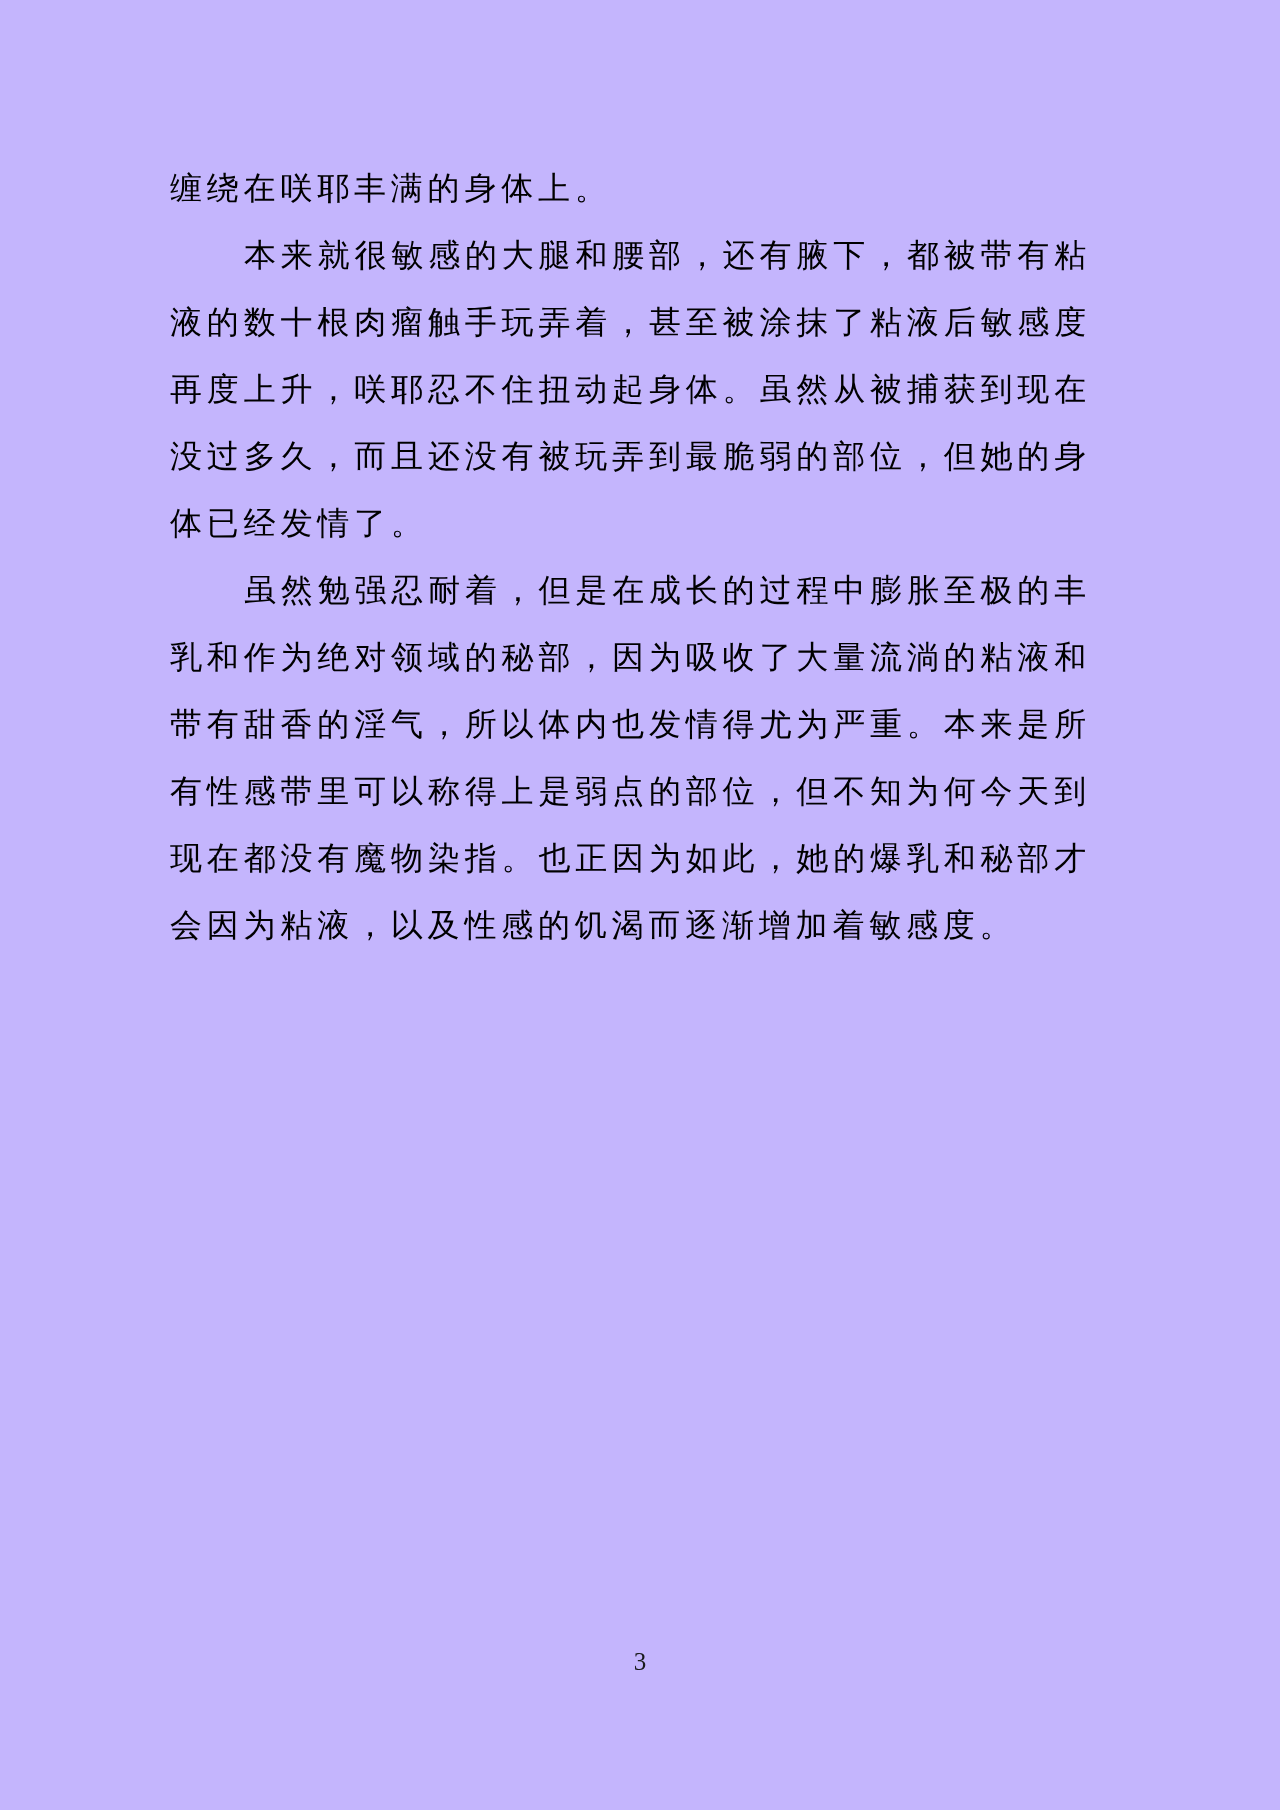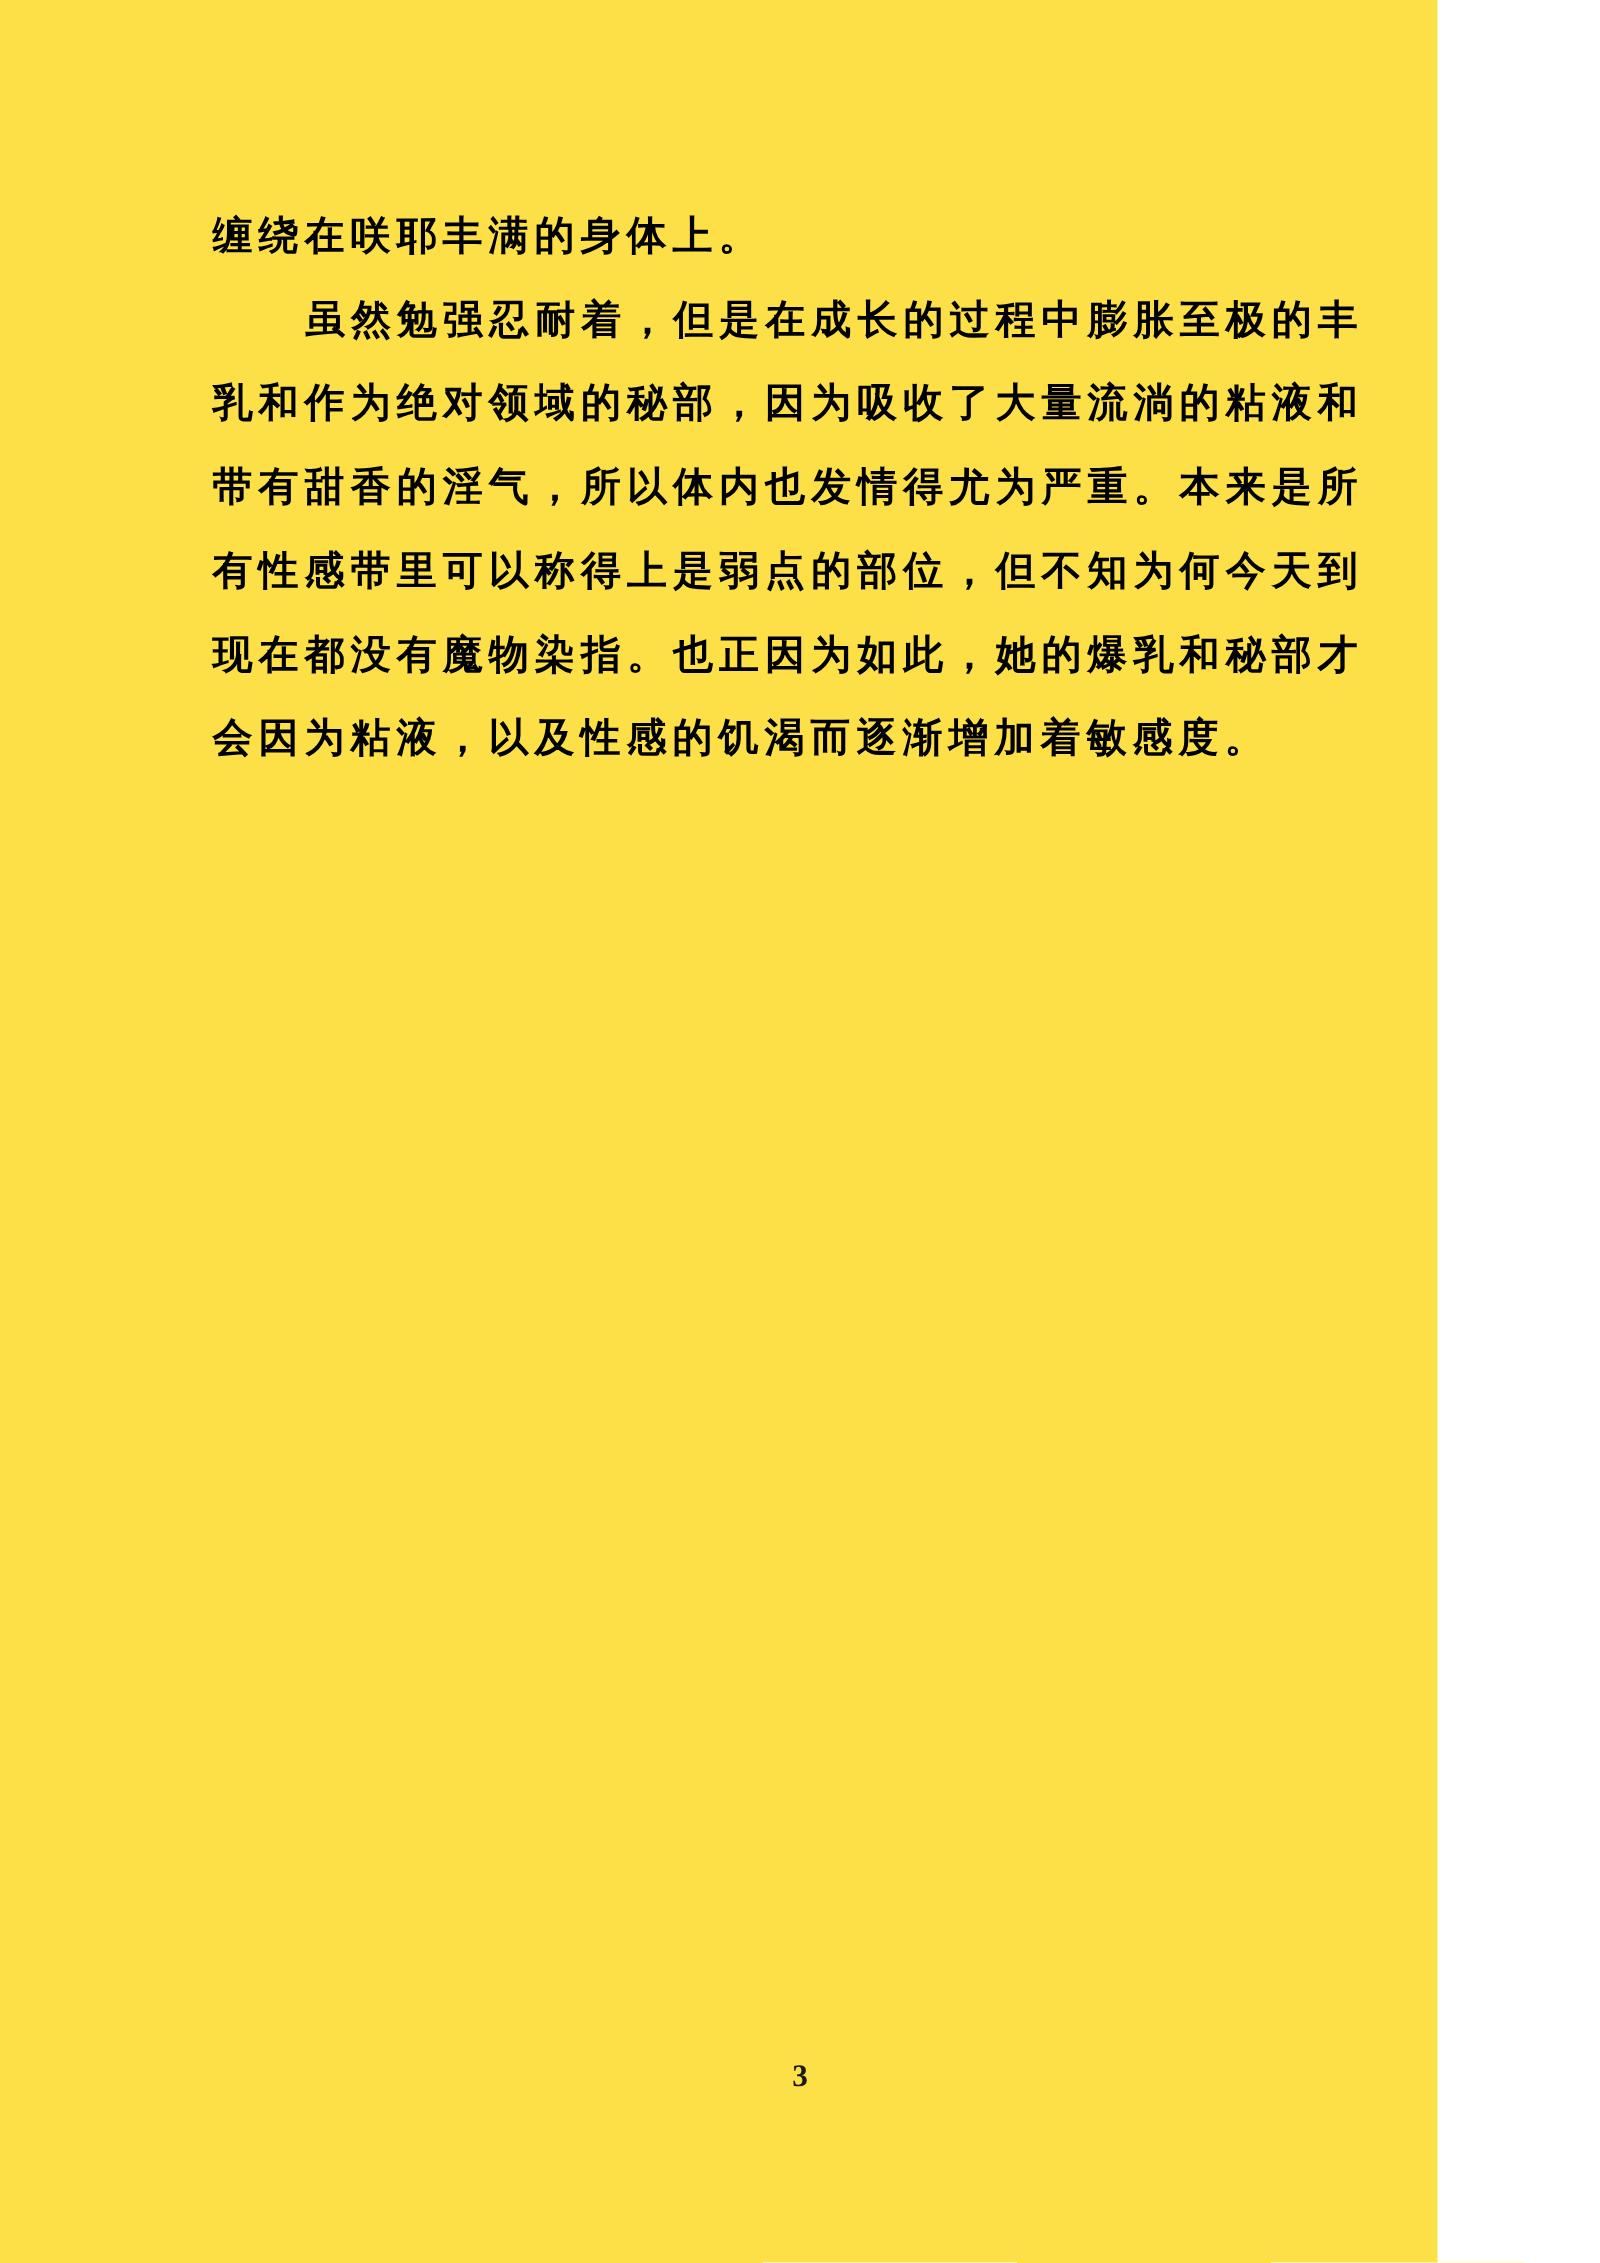--- a/index.html
+++ b/index.html
@@ -2,26 +2,25 @@
 <html style="--accent-red: #ac1a1a;"><head>
 <meta charset="utf-8">
 <style>
   html, body {
     margin: 0;
     padding: 0;
     background: #ffffff;
   }
   .page {
     position: relative;
-    width: 1150px;
+    width: 1280px;
     height: 1810px;
-    background: #fde047;
+    background: #c4b5fd;
     overflow: hidden;
     font-family: "Liberation Sans", sans-serif;
-    font-weight: bold;
   }
   .text-block {
     position: absolute;
     left: 170px;
     top: 155px;
     width: 921px;
     font-size: 32px;
     line-height: 67px;
     letter-spacing: 4.8px;
     text-align: justify;
@@ -48,16 +47,17 @@
     color: #1a1a1a;
     letter-spacing: 0;
   }
 </style>
 </head>
 <body>
 
 <div class="page">
   <div class="text-block">
     <p>缠绕在咲耶丰满的身体上。</p>
+    <p class="indent">本来就很敏感的大腿和腰部，还有腋下，都被带有粘液的数十根肉瘤触手玩弄着，甚至被涂抹了粘液后敏感度再度上升，咲耶忍不住扭动起身体。虽然从被捕获到现在没过多久，而且还没有被玩弄到最脆弱的部位，但她的身体已经发情了。</p>
     <p class="indent">虽然勉强忍耐着，但是在成长的过程中膨胀至极的丰乳和作为绝对领域的秘部，因为吸收了大量流淌的粘液和带有甜香的淫气，所以体内也发情得尤为严重。本来是所有性感带里可以称得上是弱点的部位，但不知为何今天到现在都没有魔物染指。也正因为如此，她的爆乳和秘部才会因为粘液，以及性感的饥渴而逐渐增加着敏感度。</p>
   </div>
   <div class="page-number">3</div>
 </div>
 
 </body></html>

